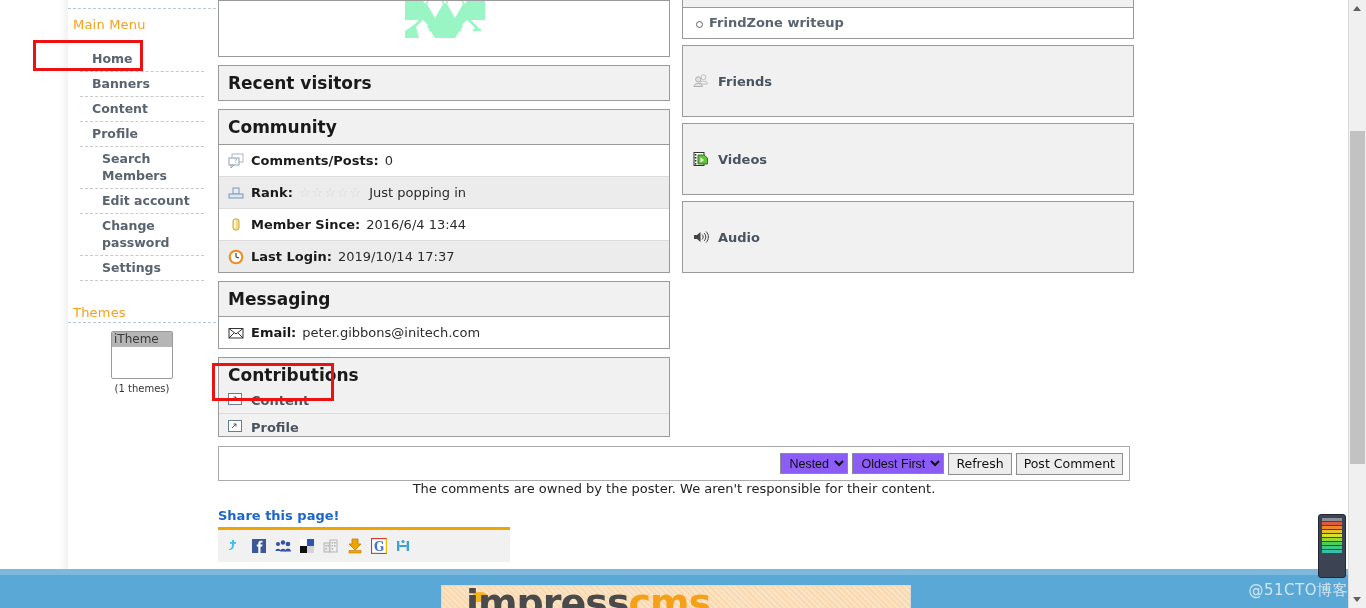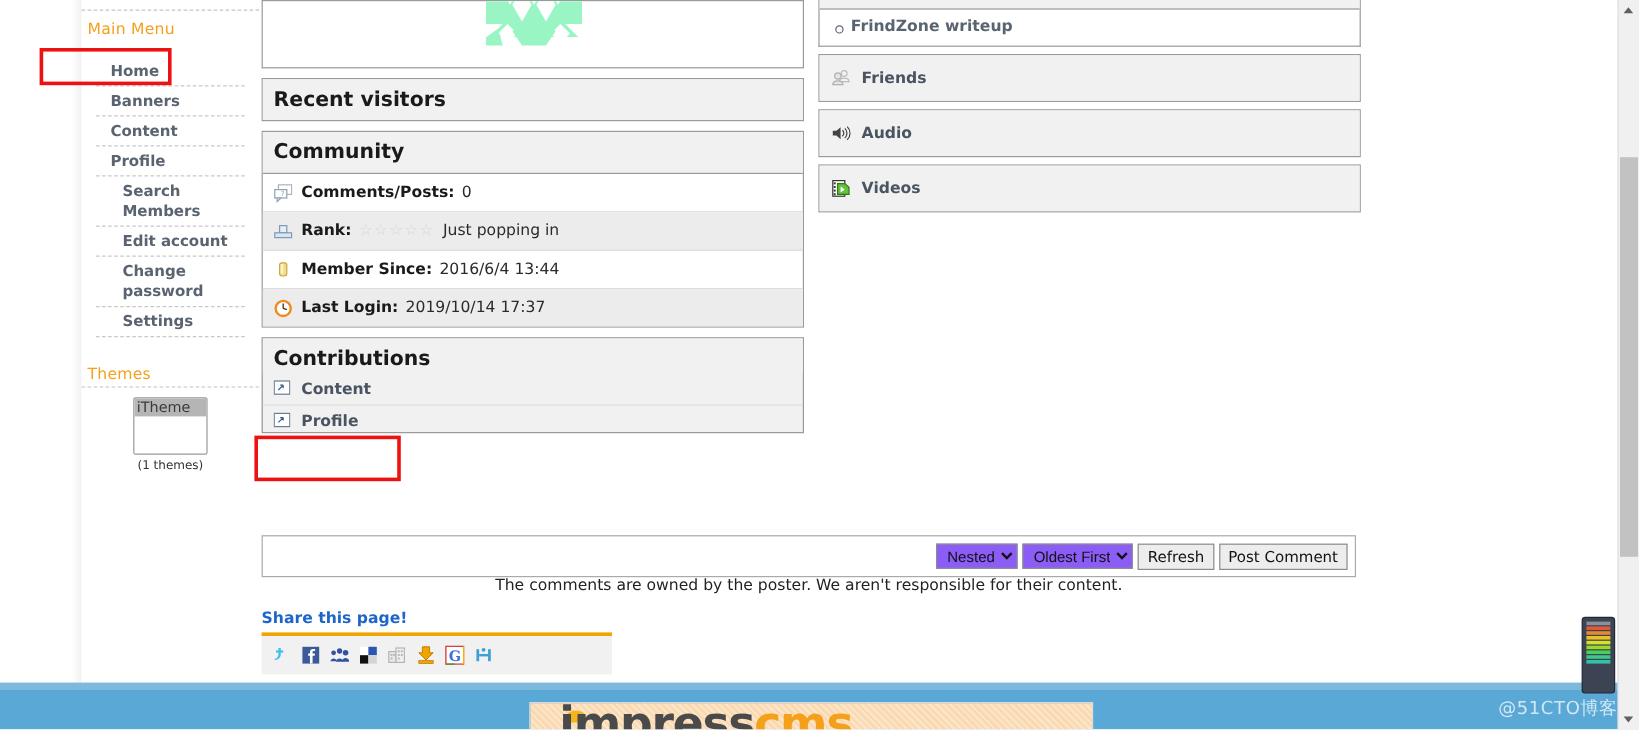--- a/index.html
+++ b/index.html
@@ -231,21 +231,21 @@
   .bullet-row::before {
     content: "";
     position: absolute; left: 13px; top: 13px;
     width: 5px; height: 5px; border-radius: 50%;
     border: 1px solid #5a6470;
     background: #ffffff;
   }
   .rpanel-head {
     background: #f1f1f1;
     display: flex; align-items: center;
-    padding: 8px 10px;
+    padding: 24px 10px;
     font-size: 13px; font-weight: bold; color: #4a5360;
     min-height: 22px;
   }
   .rpanel-head .ico { margin-right: 9px; }
 
   
   #bottom-strip {
     position: absolute; left: 0; top: 569px; width: 1366px; height: 39px;
     background: #5aa8d6;
   }
@@ -458,20 +458,34 @@
           <svg width="16" height="16" viewBox="0 0 16 16">
             <circle cx="8" cy="8" r="6.3" fill="#ffffff" stroke="#f08a1c" stroke-width="2"></circle>
             <path d="M8 8 L8 4 M8 8 L11 9" stroke="#333" stroke-width="1.1" fill="none"></path>
           </svg>
         </span>
         <span class="lbl">Last Login:</span>
         <span class="val">2019/10/14 17:37</span>
       </div>
     </div>
 
+    <div class="panel">
+      <div class="panel-head">Messaging</div>
+      <div class="row">
+        <span class="ico">
+          <svg width="16" height="16" viewBox="0 0 16 16">
+            <rect x="1" y="3.5" width="14" height="9.5" fill="#ffffff" stroke="#333" stroke-width="1"></rect>
+            <path d="M1 3.5 L8 9 L15 3.5" fill="none" stroke="#333" stroke-width="1"></path>
+            <path d="M1 13 L6 8 M15 13 L10 8" fill="none" stroke="#333" stroke-width="1"></path>
+          </svg>
+        </span>
+        <span class="lbl">Email:</span>
+        <span class="val">peter.gibbons@initech.com</span>
+      </div>
+    </div>
 
     <div class="panel contrib-panel" style="height:80px;">
       <div class="panel-head noborder" style="background:#f1f1f1;padding-bottom:2px;">Contributions</div>
       <div class="contrib-row">
         <span class="ico">
           <svg width="14" height="14" viewBox="0 0 14 14">
             <rect x="0.5" y="1.5" width="13" height="11" fill="#ffffff" stroke="#6a7c92" stroke-width="1"></rect>
             <path d="M4 9 L8 5 M8 5 L5.5 5 M8 5 L8 7.5" stroke="#3b5a87" stroke-width="1" fill="none"></path>
           </svg>
         </span>
@@ -604,44 +618,44 @@
           </svg>
         </span>
         <span>Friends</span>
       </div>
     </div>
 
     <div class="rpanel">
       <div class="rpanel-head">
         <span class="ico">
           <svg width="16" height="16" viewBox="0 0 16 16">
-            <path d="M1 6 L4 6 L7.5 3 L7.5 13 L4 10 L1 10 Z" fill="#444444"></path>
-            <path d="M9 5.5 C10.6 7 10.6 9 9 10.5" fill="none" stroke="#444" stroke-width="1"></path>
-            <path d="M11 4 C13.4 6.2 13.4 9.8 11 12" fill="none" stroke="#444" stroke-width="1"></path>
-            <path d="M13 2.5 C16.2 5.6 16.2 10.4 13 13.5" fill="none" stroke="#444" stroke-width="1"></path>
-          </svg>
-        </span>
-        <span>Audio</span>
-      </div>
-    </div>
-
-    <div class="rpanel">
-      <div class="rpanel-head">
-        <span class="ico">
-          <svg width="16" height="16" viewBox="0 0 16 16">
             <rect x="1" y="1.5" width="10" height="13" fill="#ffffff" stroke="#333" stroke-width="1"></rect>
             <rect x="1.8" y="3" width="1.6" height="1.6" fill="#333"></rect>
             <rect x="1.8" y="6" width="1.6" height="1.6" fill="#333"></rect>
             <rect x="1.8" y="9" width="1.6" height="1.6" fill="#333"></rect>
             <rect x="1.8" y="12" width="1.6" height="1.6" fill="#333"></rect>
             <path d="M5 4 L11 4 L14.5 7 L14.5 13 L5 13 Z" fill="#63c13a" stroke="#2e7a18" stroke-width="1"></path>
             <path d="M7.5 6.5 L11 9 L7.5 11.5 Z" fill="#ffffff"></path>
           </svg>
         </span>
         <span>Videos</span>
+      </div>
+    </div>
+
+    <div class="rpanel">
+      <div class="rpanel-head">
+        <span class="ico">
+          <svg width="16" height="16" viewBox="0 0 16 16">
+            <path d="M1 6 L4 6 L7.5 3 L7.5 13 L4 10 L1 10 Z" fill="#444444"></path>
+            <path d="M9 5.5 C10.6 7 10.6 9 9 10.5" fill="none" stroke="#444" stroke-width="1"></path>
+            <path d="M11 4 C13.4 6.2 13.4 9.8 11 12" fill="none" stroke="#444" stroke-width="1"></path>
+            <path d="M13 2.5 C16.2 5.6 16.2 10.4 13 13.5" fill="none" stroke="#444" stroke-width="1"></path>
+          </svg>
+        </span>
+        <span>Audio</span>
       </div>
     </div>
   </div>
 
   <div id="bottom-strip">
     <div class="top-edge"></div>
   </div>
 
   <div id="ad-banner">
     <div class="addot"></div>

